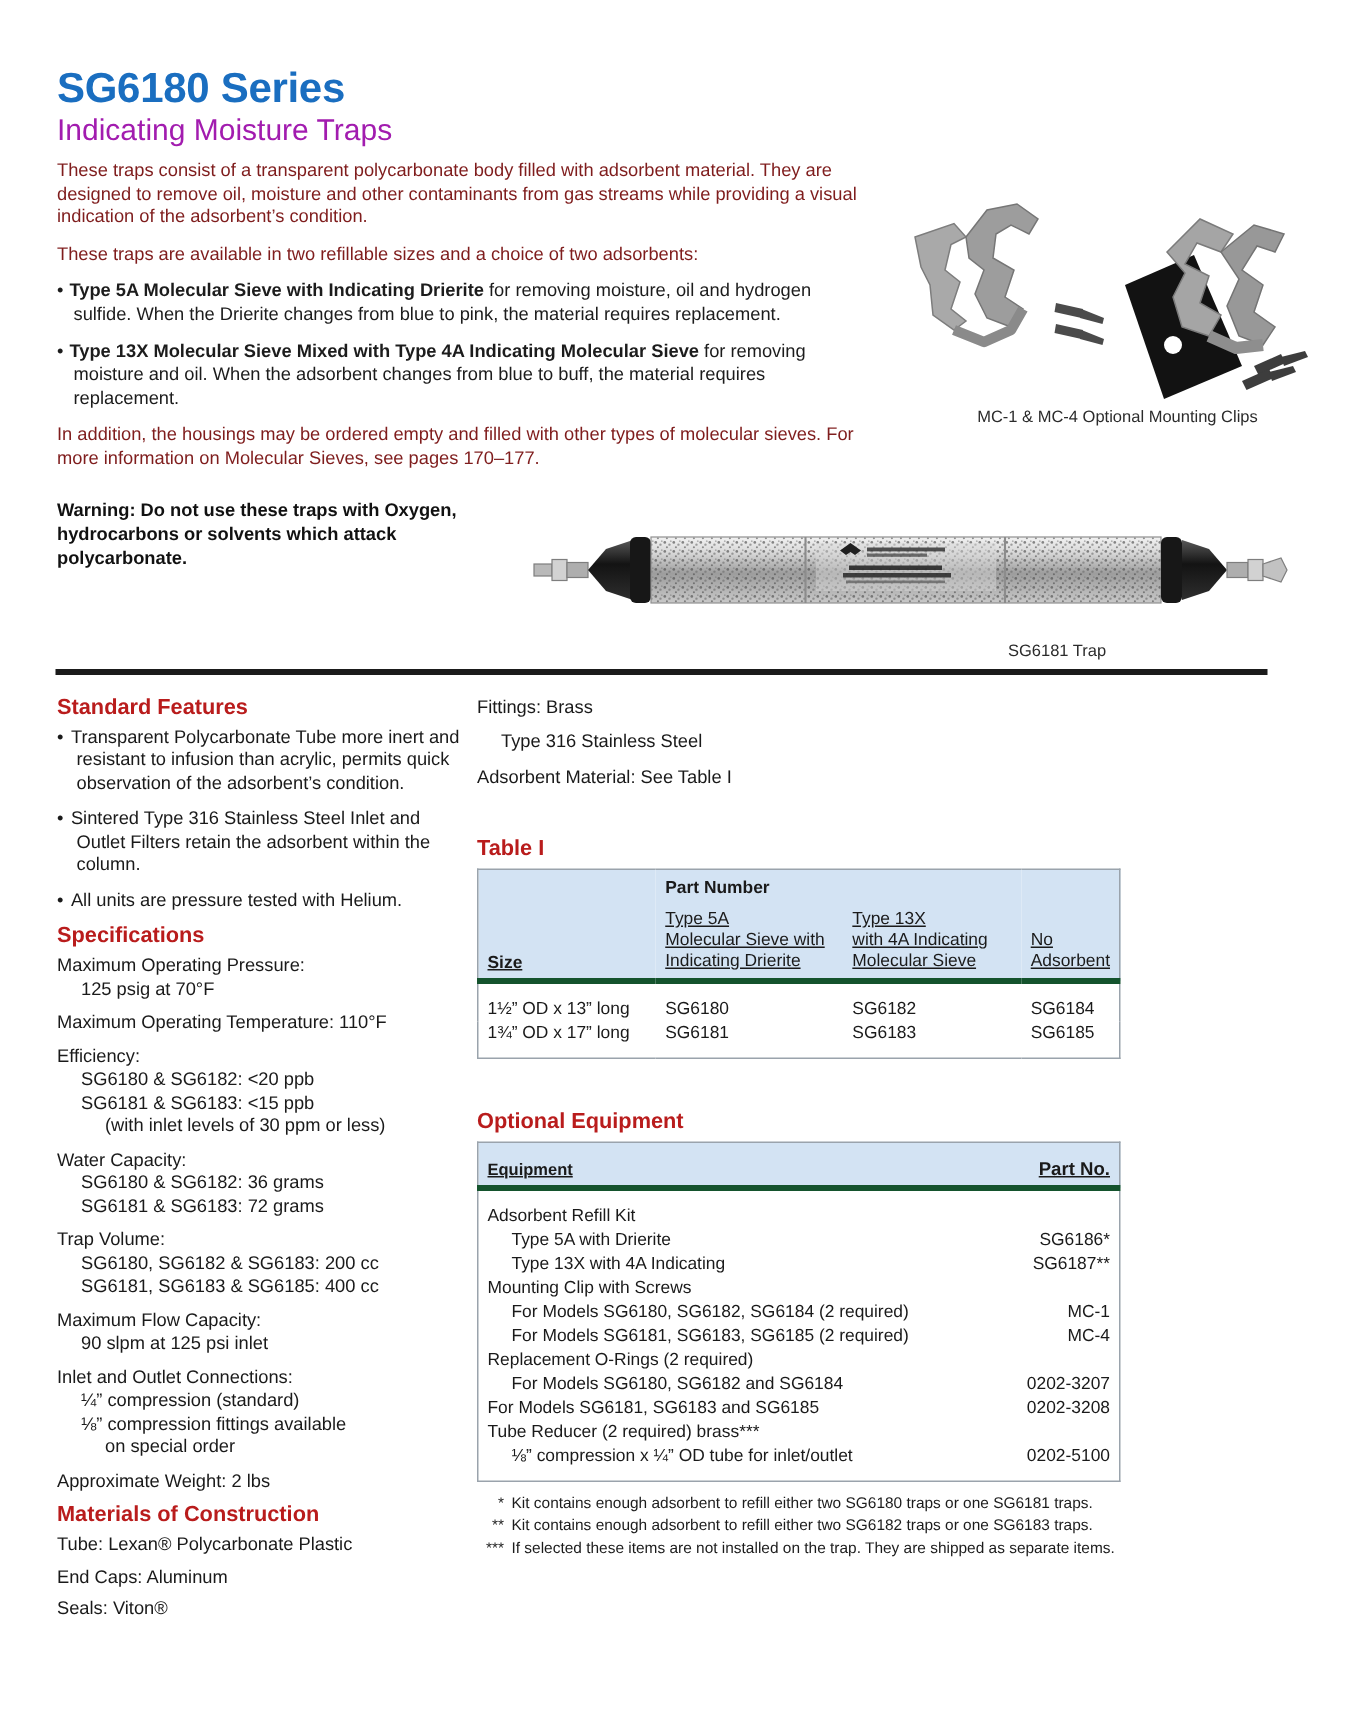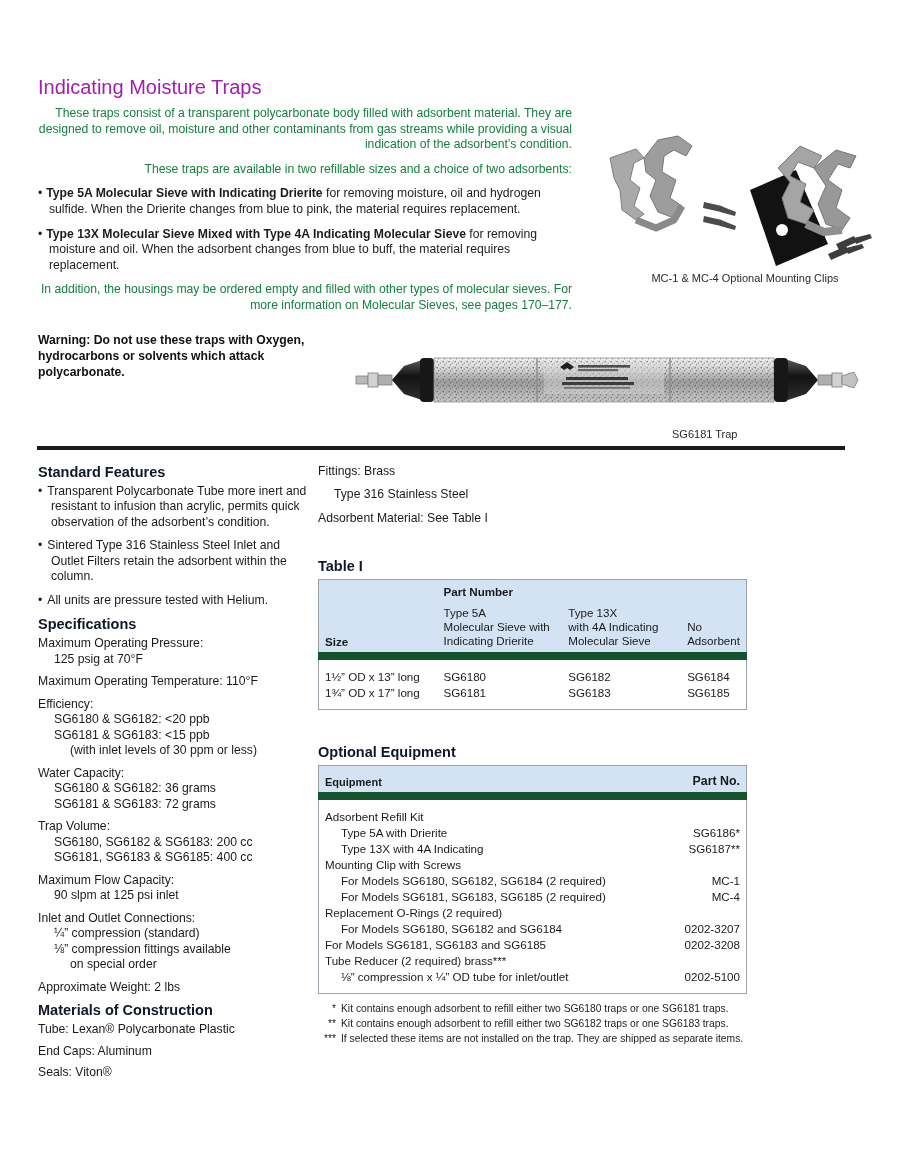--- a/index.html
+++ b/index.html
@@ -22,21 +22,21 @@
   }
   .title-sub {
     position: absolute; left: 38px; top: 76px;
     font-size: 20px; font-weight: normal; color: #a21caf;
     line-height: 1.1;
   }
 
   
   .intro { position: absolute; left: 38px; top: 106px; width: 534px; }
   .intro p {
-    margin: 0 0 9px 0; font-size: 12.2px; line-height: 1.28; color: #15803d; text-align: right;
+    margin: 0 0 9px 0; font-size: 12.2px; line-height: 1.28; color: #7f1d1d;
   }
   .intro ul { margin: 0 0 9px 0; padding: 0; list-style: none; }
   .intro li {
     font-size: 12.2px; line-height: 1.28; margin: 0 0 9px 0;
     padding-left: 11px; text-indent: -11px; color: #1c1c1c;
   }
   .intro li::before { content: "\2022"; margin-right: 4px; }
   .intro b { font-weight: bold; }
 
   
@@ -63,21 +63,21 @@
   .rule {
     position: absolute; left: 37px; top: 446px; width: 808px; height: 4px;
     background: #1b1b1b;
   }
 
   
   .col-left { position: absolute; left: 38px; top: 464px; width: 270px; }
   .col-right { position: absolute; left: 318px; top: 464px; width: 429px; }
 
   h3.sec {
-    margin: 0 0 4px 0; font-size: 14.5px; font-weight: bold; color: #0f172a;
+    margin: 0 0 4px 0; font-size: 14.5px; font-weight: bold; color: #b91c1c;
   }
   .gap-top { margin-top: 22px; }
 
   ul.feat { margin: 0; padding: 0; list-style: none; }
   ul.feat li {
     font-size: 12.2px; line-height: 1.27; margin: 0 0 8px 0;
     padding-left: 13px; text-indent: -13px;
   }
   ul.feat li::before { content: "\2022"; margin-right: 5px; }
 
@@ -91,39 +91,40 @@
   .rcopy { font-size: 12.2px; line-height: 1.27; margin-bottom: 8px; }
 
   
   table.dt {
     width: 100%; border-collapse: collapse; font-size: 11.6px;
     border: 1px solid #9aa3ac; margin-top: 5px;
   }
   table.dt thead td {
     background: #d3e3f3; vertical-align: bottom; padding: 4px 6px;
   }
-  table.dt thead tr.hdr-rule td { border-bottom: 8px solid #14532d; }
+  table.dt thead tr.hdr-rule td { border-bottom: 4px solid #14532d; text-decoration: underline; }
   table.dt tbody td { padding: 1.5px 6px; vertical-align: top; }
   table.dt tbody tr.pad-top td { padding-top: 10px; }
   table.dt tbody tr.pad-bot td { padding-bottom: 10px; }
   .th-strong { font-weight: bold; }
   .cell-sub { white-space: pre-line; line-height: 1.21; }
 
   .notes { margin-top: 7px; }
   .note {
     font-size: 10.3px; line-height: 1.5; color: #1c1c1c;
     display: flex; gap: 5px;
   }
   .note .mark { width: 18px; text-align: right; flex: none; }
 </style>
 </head>
 <body>
 
 <div class="page">
 
+  <div class="title-main">SG6180 Series</div>
   <div class="title-sub">Indicating Moisture Traps</div>
 
   <div class="intro">
     <p>These traps consist of a transparent polycarbonate body filled with adsorbent material. They are designed to remove oil, moisture and other contaminants from gas streams while providing a visual indication of the adsorbent’s condition.</p>
     <p>These traps are available in two refillable sizes and a choice of two adsorbents:</p>
     <ul>
       <li><b>Type 5A Molecular Sieve with Indicating Drierite</b><span> for removing moisture, oil and hydrogen sulfide. When the Drierite changes from blue to pink, the material requires replacement.</span></li>
       <li><b>Type 13X Molecular Sieve Mixed with Type 4A Indicating Molecular Sieve</b><span> for removing moisture and oil. When the adsorbent changes from blue to buff, the material requires replacement.</span></li>
     </ul>
     <p>In addition, the housings may be ordered empty and filled with other types of molecular sieves. For more information on Molecular Sieves, see pages 170–177.</p>

